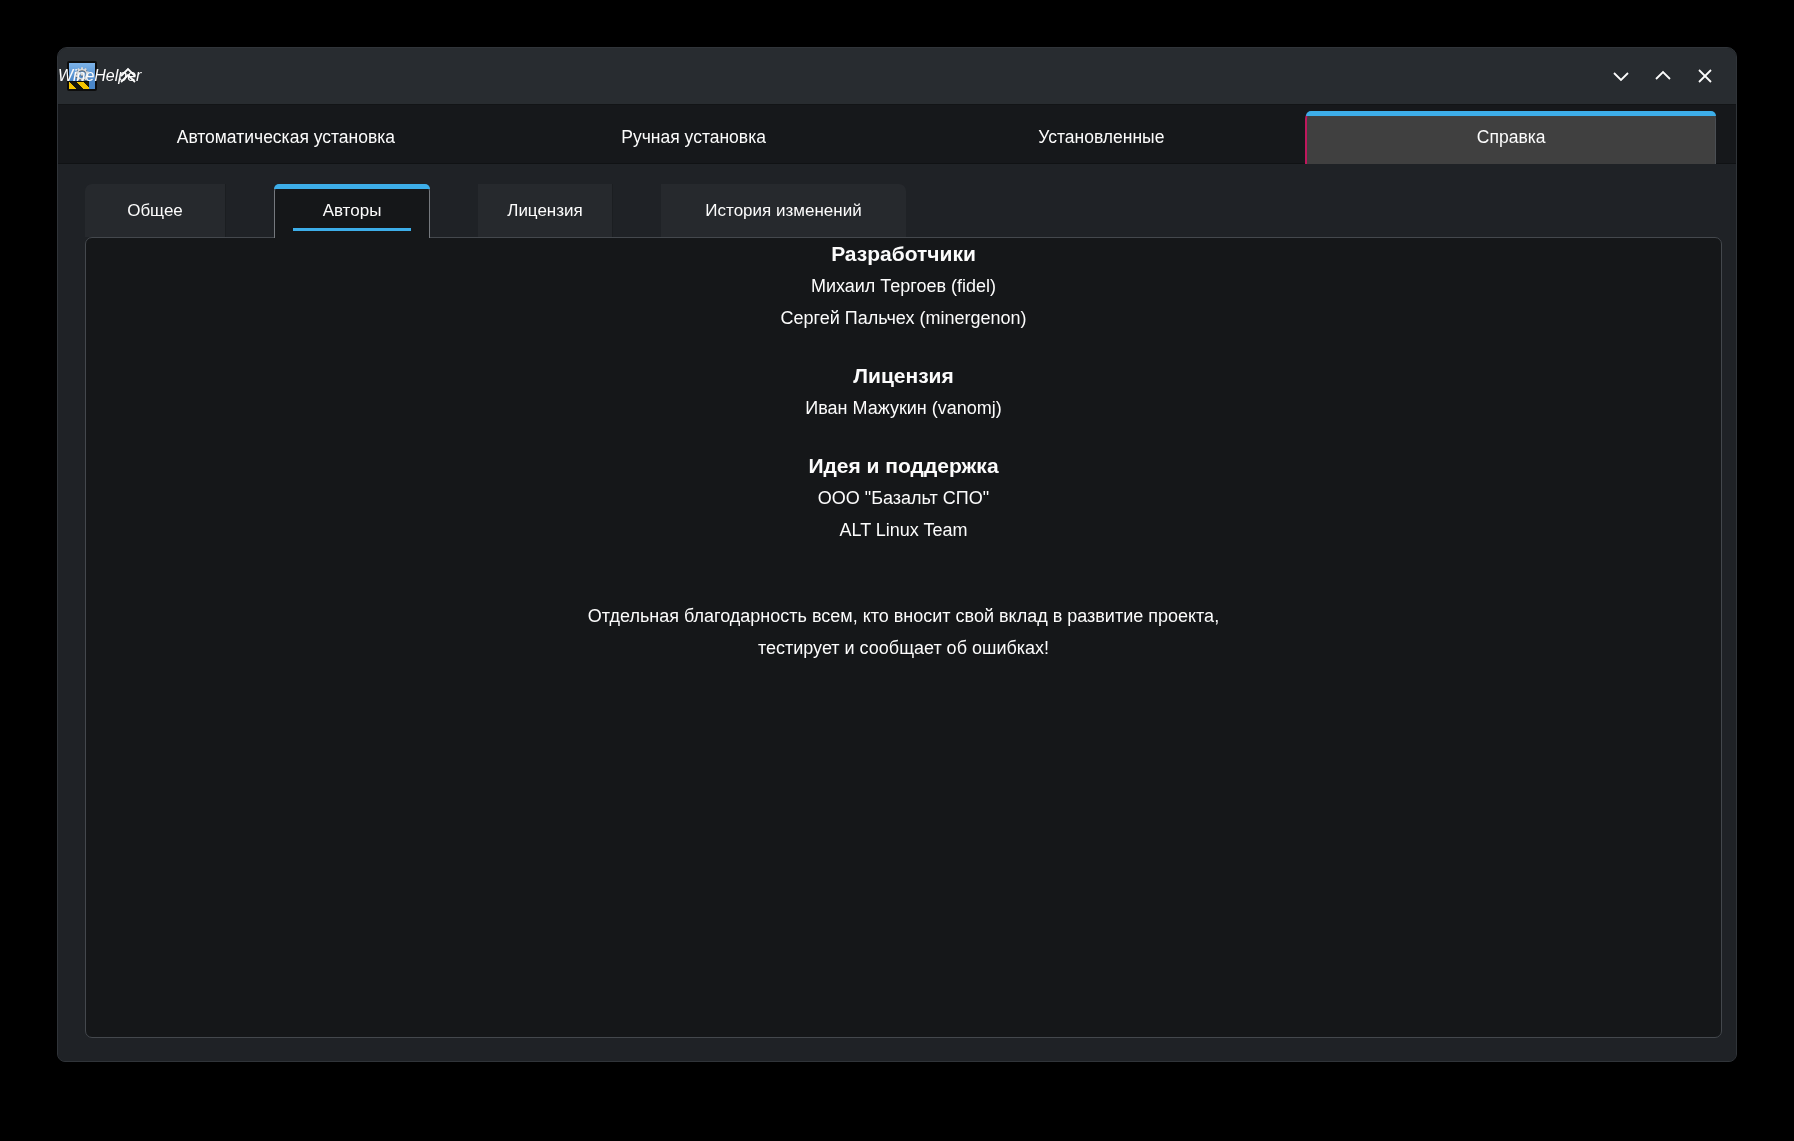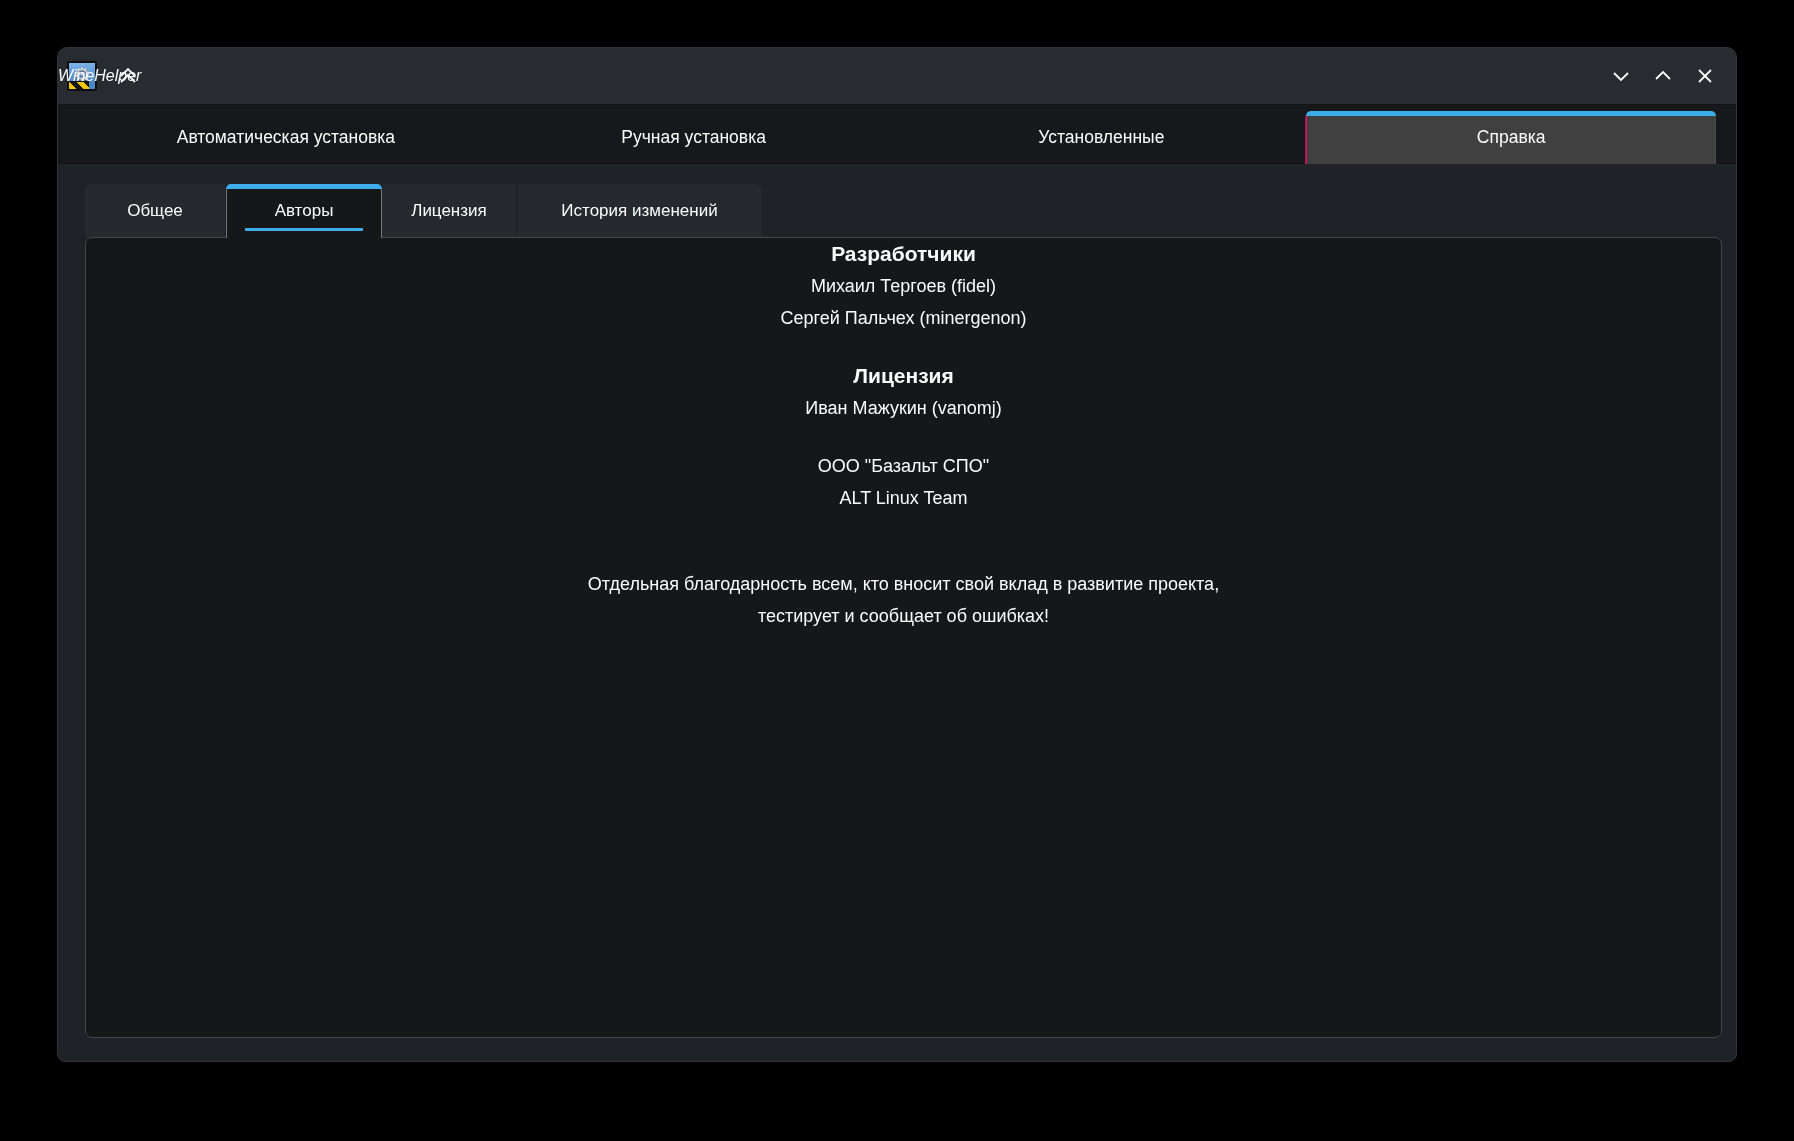--- a/index.html
+++ b/index.html
@@ -51,21 +51,21 @@
   .main-tab.active {
     background:#404040; border-left:2px solid #be185d; border-right:1px solid #4a4e53;
     border-radius:8px 8px 0 0;
   }
   .main-tab.active::before {
     content:''; position:absolute; top:0; left:-1px; right:-1px; height:5px;
     background:#3daee9; border-radius:8px 8px 0 0;
   }
   
   .page { flex:1 1 auto; display:flex; flex-direction:column; background:#1f2226; }
-  .subtab-row { margin:20px 0 0 27px; height:53px; display:flex; position:relative; z-index:2; }
+  .subtab-row { margin:20px 0 0 27px; height:53px; display:flex; position:relative; z-index:2;gap:48px; }
   .sub-tab {
     height:53px; display:flex; align-items:center; justify-content:center;
     background:#26292d; color:#fcfcfc; font-size:17px; position:relative; cursor:default;
     border-right:1px solid #1b1e21;
   }
   .sub-tab:first-child { border-top-left-radius:7px; }
   .sub-tab:last-child { border-top-right-radius:7px; border-right:none; }
   .sub-tab.active {
     background:#151719; height:54px; margin-bottom:-1px;
     border-left:1px solid #75797e; border-right:1px solid #75797e;
@@ -160,20 +160,21 @@
       <div class="line-t">Михаил Тергоев (fidel)</div>
       <div class="line-t">Сергей Пальчех (minergenon)</div>
 
       <div class="gap-s"></div>
 
       <div class="line-h">Лицензия</div>
       <div class="line-t">Иван Мажукин (vanomj)</div>
 
       <div class="gap-s"></div>
 
+      <div class="line-h">Идея и поддержка</div>
       <div class="line-t">ООО "Базальт СПО"</div>
       <div class="line-t">ALT Linux Team</div>
 
       <div class="gap-l"></div>
 
       <div class="line-t">Отдельная благодарность всем, кто вносит свой вклад в развитие проекта,</div>
       <div class="line-t">тестирует и сообщает об ошибках!</div>
     </div>
 
   </div>

